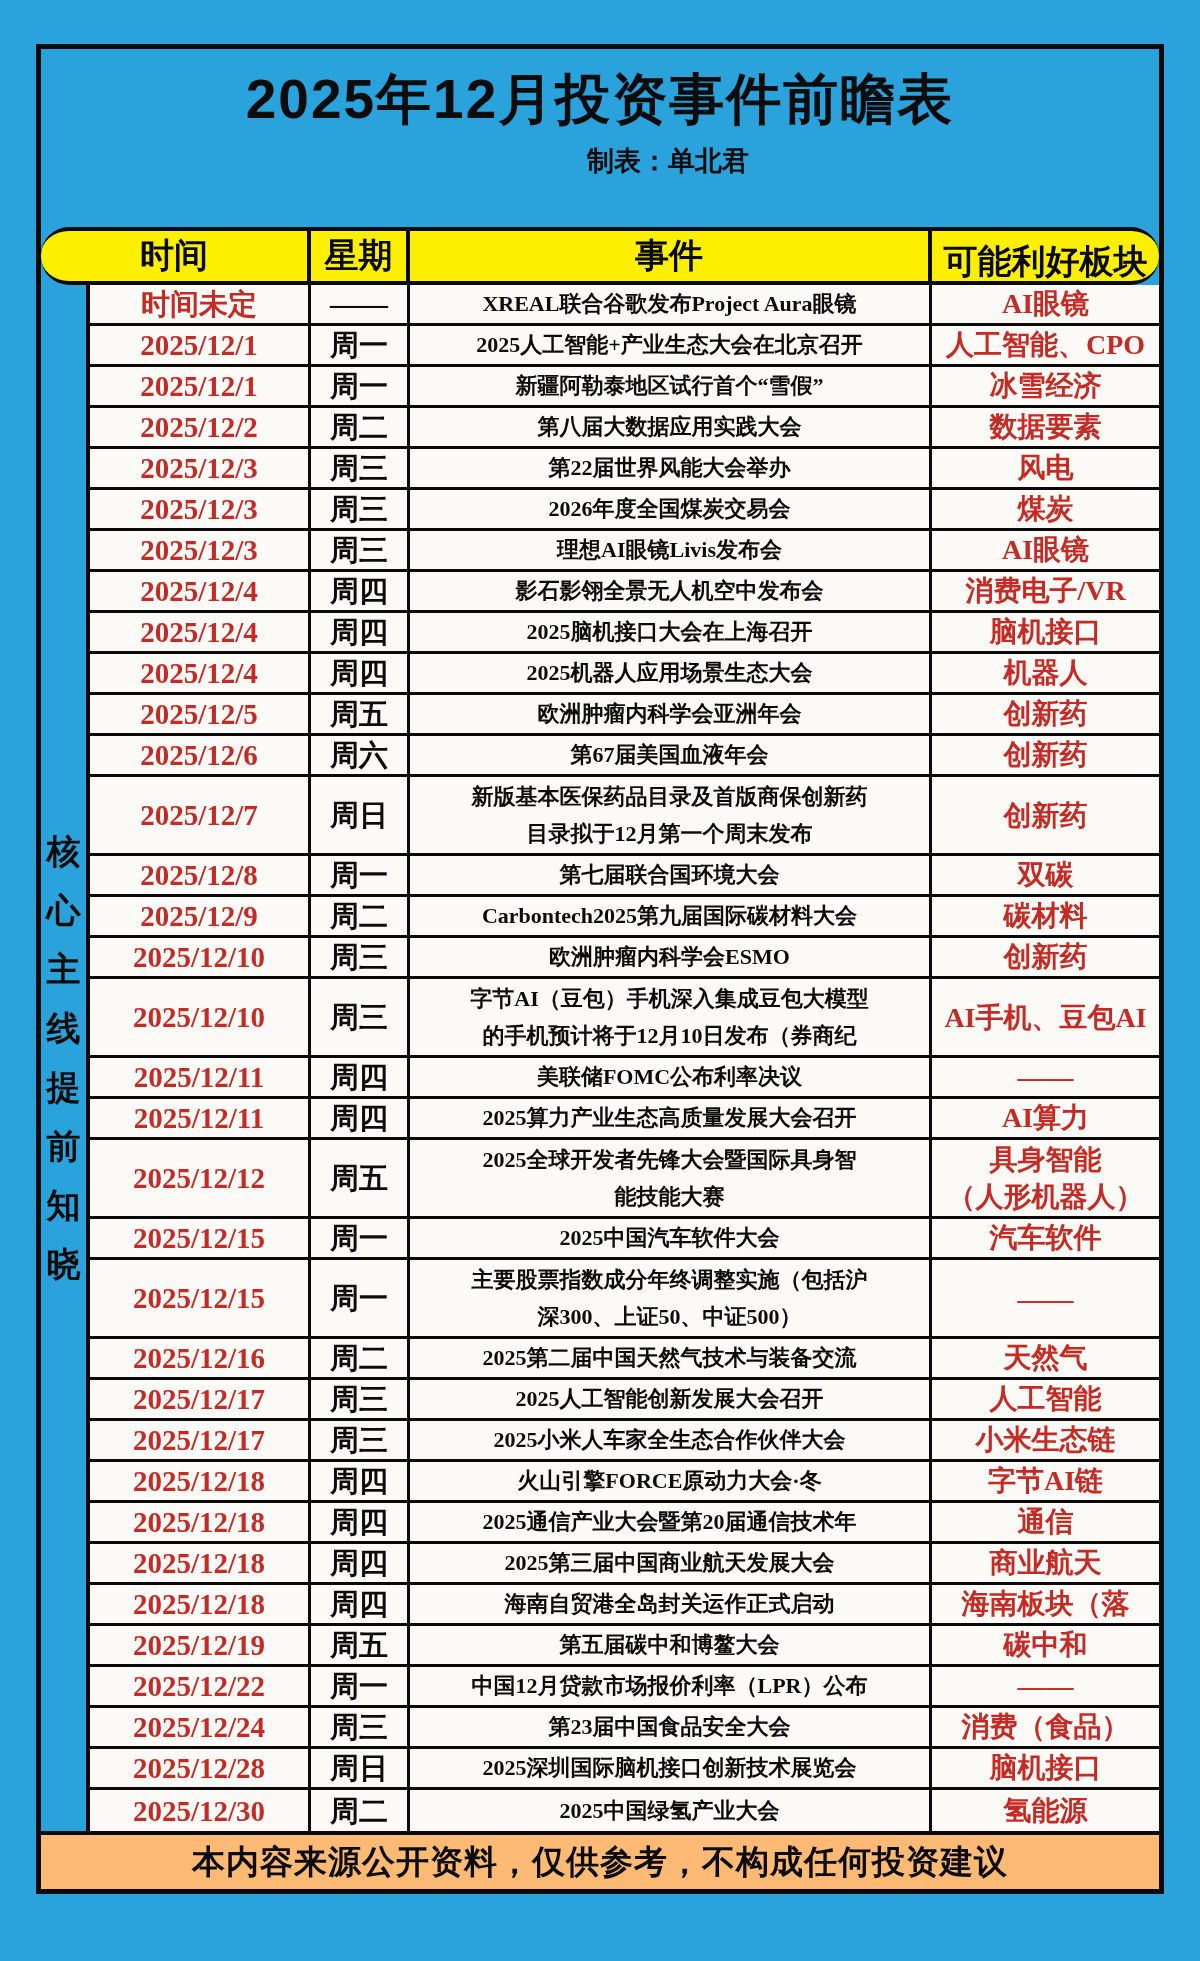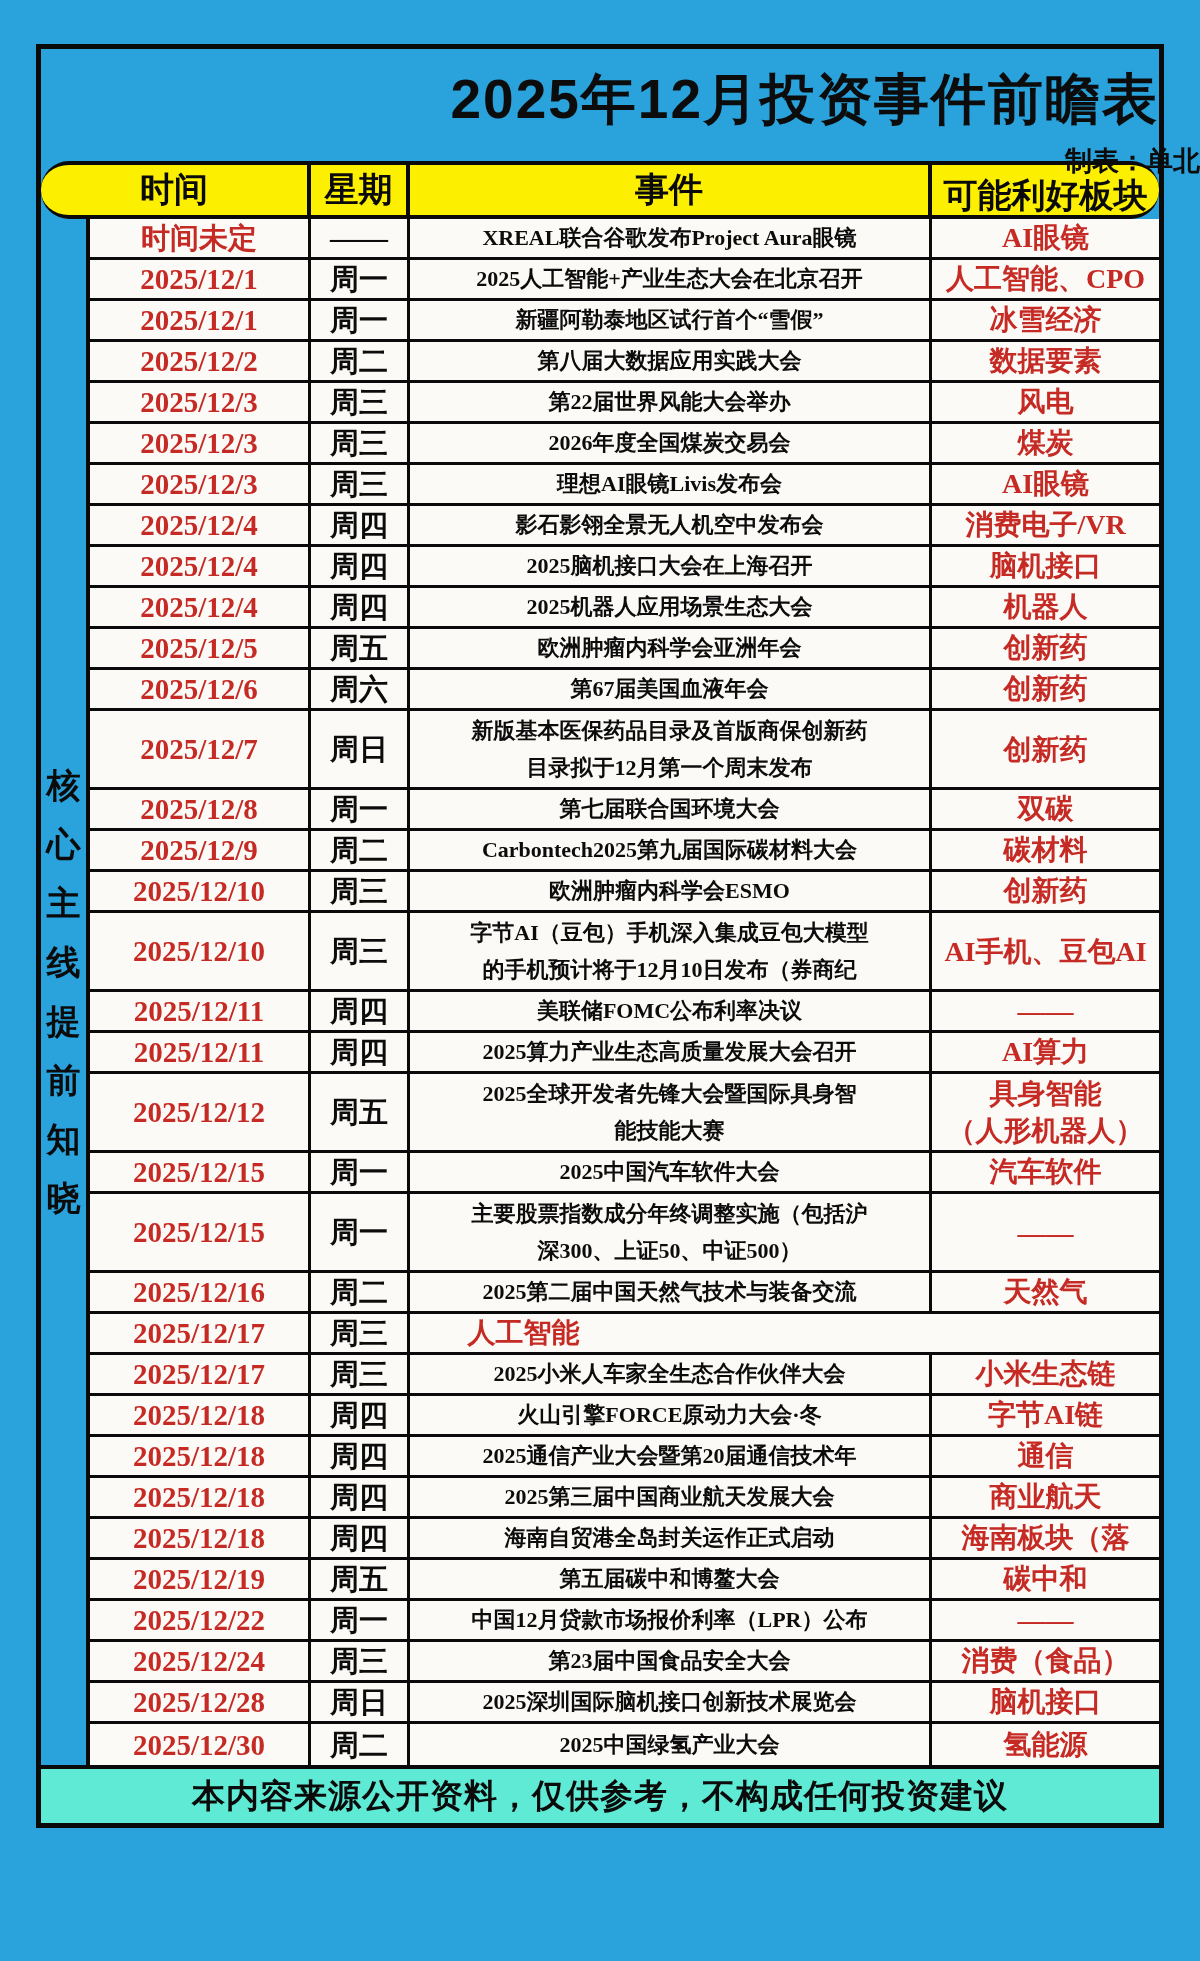--- a/index.html
+++ b/index.html
@@ -9,21 +9,21 @@
     font-family:"Liberation Sans","DejaVu Sans",sans-serif;
     font-weight:bold;
     -webkit-font-smoothing:antialiased;
   }
   *{box-sizing:border-box;}
   .board{
     position:absolute;left:36px;top:44px;width:1128px;
     border:5px solid #0a0a0a;background:#2aa2dc;
   }
   
-  .title-area{height:112px;position:relative;text-align:right;}
+  .title-area{height:178px;position:relative;text-align:center;}
   .title{
     padding-top:14px;font-size:55px;letter-spacing:2px;color:#0c0c0c;
   }
   .subtitle{
     margin-top:6px;font-size:27px;color:#0c0c0c;
     transform:translateX(68px);
   }
   
   .colheads{
     display:flex;height:58px;background:#fcef00;
@@ -56,21 +56,21 @@
     text-align:center;white-space:pre-line;line-height:36px;
     overflow:hidden;
   }
   .row.tall .cell{line-height:37px;}
   .c-date{width:221px;border-right:3px solid #0a0a0a;font-size:29px;color:#c62a24;}
   .c-day{width:99px;border-right:3px solid #0a0a0a;font-size:29px;color:#0c0c0c;}
   .c-event{flex:1;border-right:3px solid #0a0a0a;font-size:22px;color:#0c0c0c;}
   .c-sector{width:227px;font-size:28px;color:#c62a24;}
   
   .footer{
-    height:58px;background:#5eead4;border-top:4px solid #0a0a0a;
+    height:58px;background:#fdba74;border-top:4px solid #0a0a0a;
     display:flex;align-items:center;justify-content:center;
     font-size:33px;color:#0b0b0b;letter-spacing:1px;
   }
 </style>
 </head>
 <body>
 
 <div class="board">
   <div class="title-area">
     <div class="title">2025年12月投资事件前瞻表</div>
@@ -235,20 +235,21 @@
         </div>
         <div class="row">
           <div class="cell c-date">2025/12/16</div>
           <div class="cell c-day">周二</div>
           <div class="cell c-event">2025第二届中国天然气技术与装备交流</div>
           <div class="cell c-sector">天然气</div>
         </div>
         <div class="row">
           <div class="cell c-date">2025/12/17</div>
           <div class="cell c-day">周三</div>
+          <div class="cell c-event">2025人工智能创新发展大会召开</div>
           <div class="cell c-sector">人工智能</div>
         </div>
         <div class="row">
           <div class="cell c-date">2025/12/17</div>
           <div class="cell c-day">周三</div>
           <div class="cell c-event">2025小米人车家全生态合作伙伴大会</div>
           <div class="cell c-sector">小米生态链</div>
         </div>
         <div class="row">
           <div class="cell c-date">2025/12/18</div>

